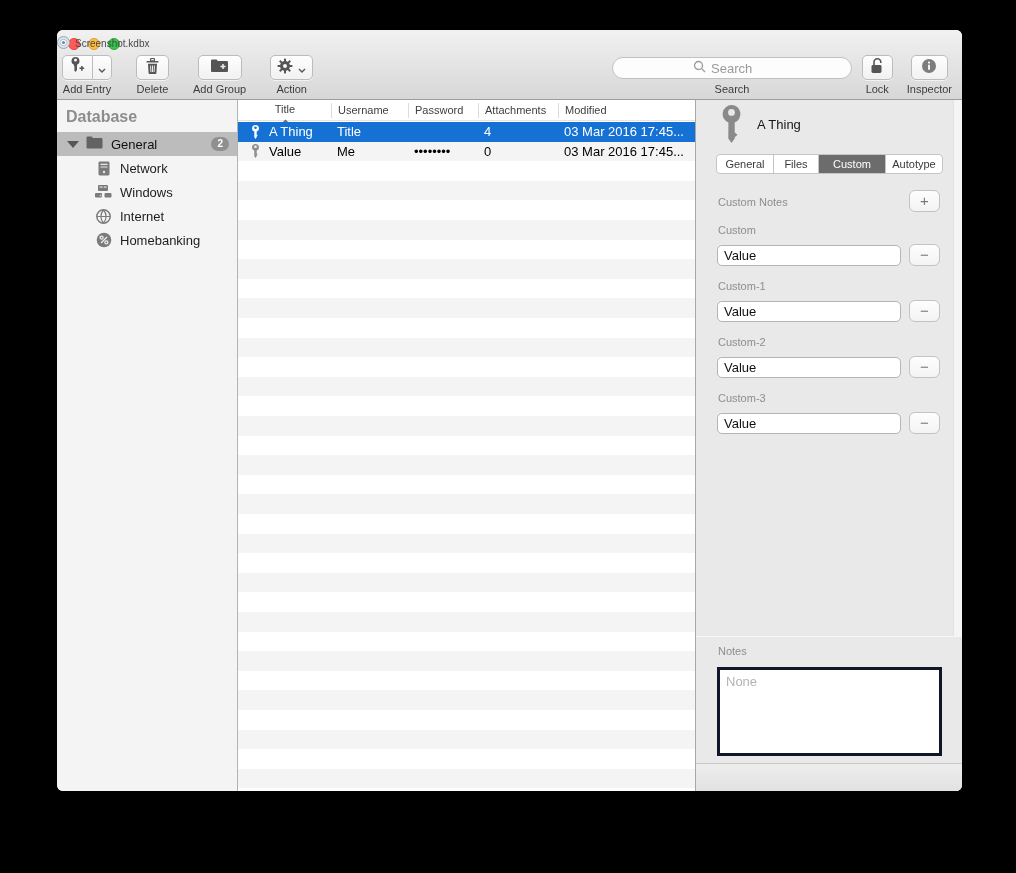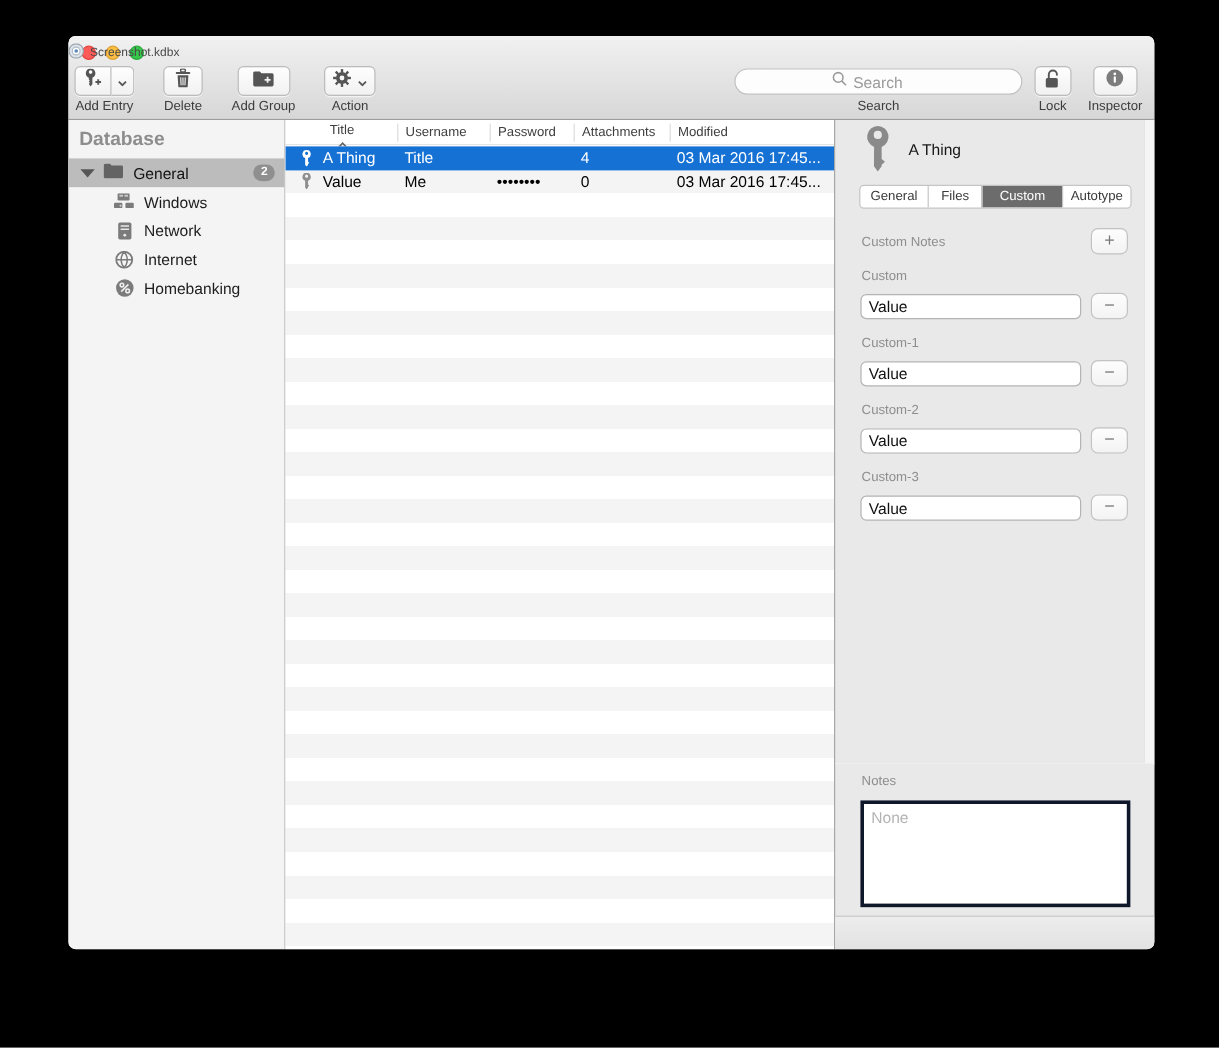--- a/index.html
+++ b/index.html
@@ -270,48 +270,48 @@
         <svg width="17" height="13" viewBox="0 0 17 13">
             <path d="M.5 1.8C.5 1.1 1 .5 1.7.5h4l1.2 1.4h8.4c.7 0 1.2.6 1.2 1.2v8.1c0 .7-.5 1.3-1.2 1.3H1.7c-.7 0-1.2-.6-1.2-1.3z" fill="#636363"></path>
           </svg>
       </span>
       <span class="g-label">General</span>
       <span class="badge">2</span>
     </div>
 
     <div class="child-row">
       <span class="c-icon">
+        <svg width="12" height="15" viewBox="0 0 12 15">
+            <rect x="0.5" y="0.5" width="11" height="14" rx="1.4" fill="#7b7b7b"></rect>
+            <line x1="2.5" y1="3.4" x2="9.5" y2="3.4" stroke="#e8e8e8" stroke-width="1.2"></line>
+            <line x1="2.5" y1="6" x2="9.5" y2="6" stroke="#e8e8e8" stroke-width="1.2"></line>
+            <circle cx="6" cy="11" r="1.2" fill="#e8e8e8"></circle>
+          </svg>
+      </span>
+      <span>Network</span>
+    </div>
+
+    <div class="child-row">
+      <span class="c-icon">
         <svg width="17" height="14" viewBox="0 0 17 14">
             <g fill="#7b7b7b">
               <rect x="3" y="0" width="10" height="6" rx="1"></rect>
               <rect x="4.5" y="1.3" width="3" height="1.6" fill="#c9c9c9"></rect>
               <rect x="8.7" y="1.3" width="3" height="1.6" fill="#c9c9c9"></rect>
               <rect x="0" y="8" width="7" height="4.4" rx="1"></rect>
               <rect x="9.5" y="8" width="7" height="4.4" rx="1"></rect>
               <path d="M5.5 9.5l1.2 1-1.2 1-1.2-1z" fill="#c9c9c9"></path>
             </g>
           </svg>
       </span>
       <span>Windows</span>
     </div>
 
     <div class="child-row">
       <span class="c-icon">
-        <svg width="12" height="15" viewBox="0 0 12 15">
-            <rect x="0.5" y="0.5" width="11" height="14" rx="1.4" fill="#7b7b7b"></rect>
-            <line x1="2.5" y1="3.4" x2="9.5" y2="3.4" stroke="#e8e8e8" stroke-width="1.2"></line>
-            <line x1="2.5" y1="6" x2="9.5" y2="6" stroke="#e8e8e8" stroke-width="1.2"></line>
-            <circle cx="6" cy="11" r="1.2" fill="#e8e8e8"></circle>
-          </svg>
-      </span>
-      <span>Network</span>
-    </div>
-
-    <div class="child-row">
-      <span class="c-icon">
         <svg width="15" height="15" viewBox="0 0 15 15">
             <circle cx="7.5" cy="7.5" r="6.7" fill="none" stroke="#7b7b7b" stroke-width="1.5"></circle>
             <path d="M7.5 1a9.5 9.5 0 0 0 0 13M7.5 1a9.5 9.5 0 0 1 0 13" fill="none" stroke="#7b7b7b" stroke-width="1.2"></path>
             <line x1="1" y1="7.5" x2="14" y2="7.5" stroke="#7b7b7b" stroke-width="1.2"></line>
           </svg>
       </span>
       <span>Internet</span>
     </div>
 
 

